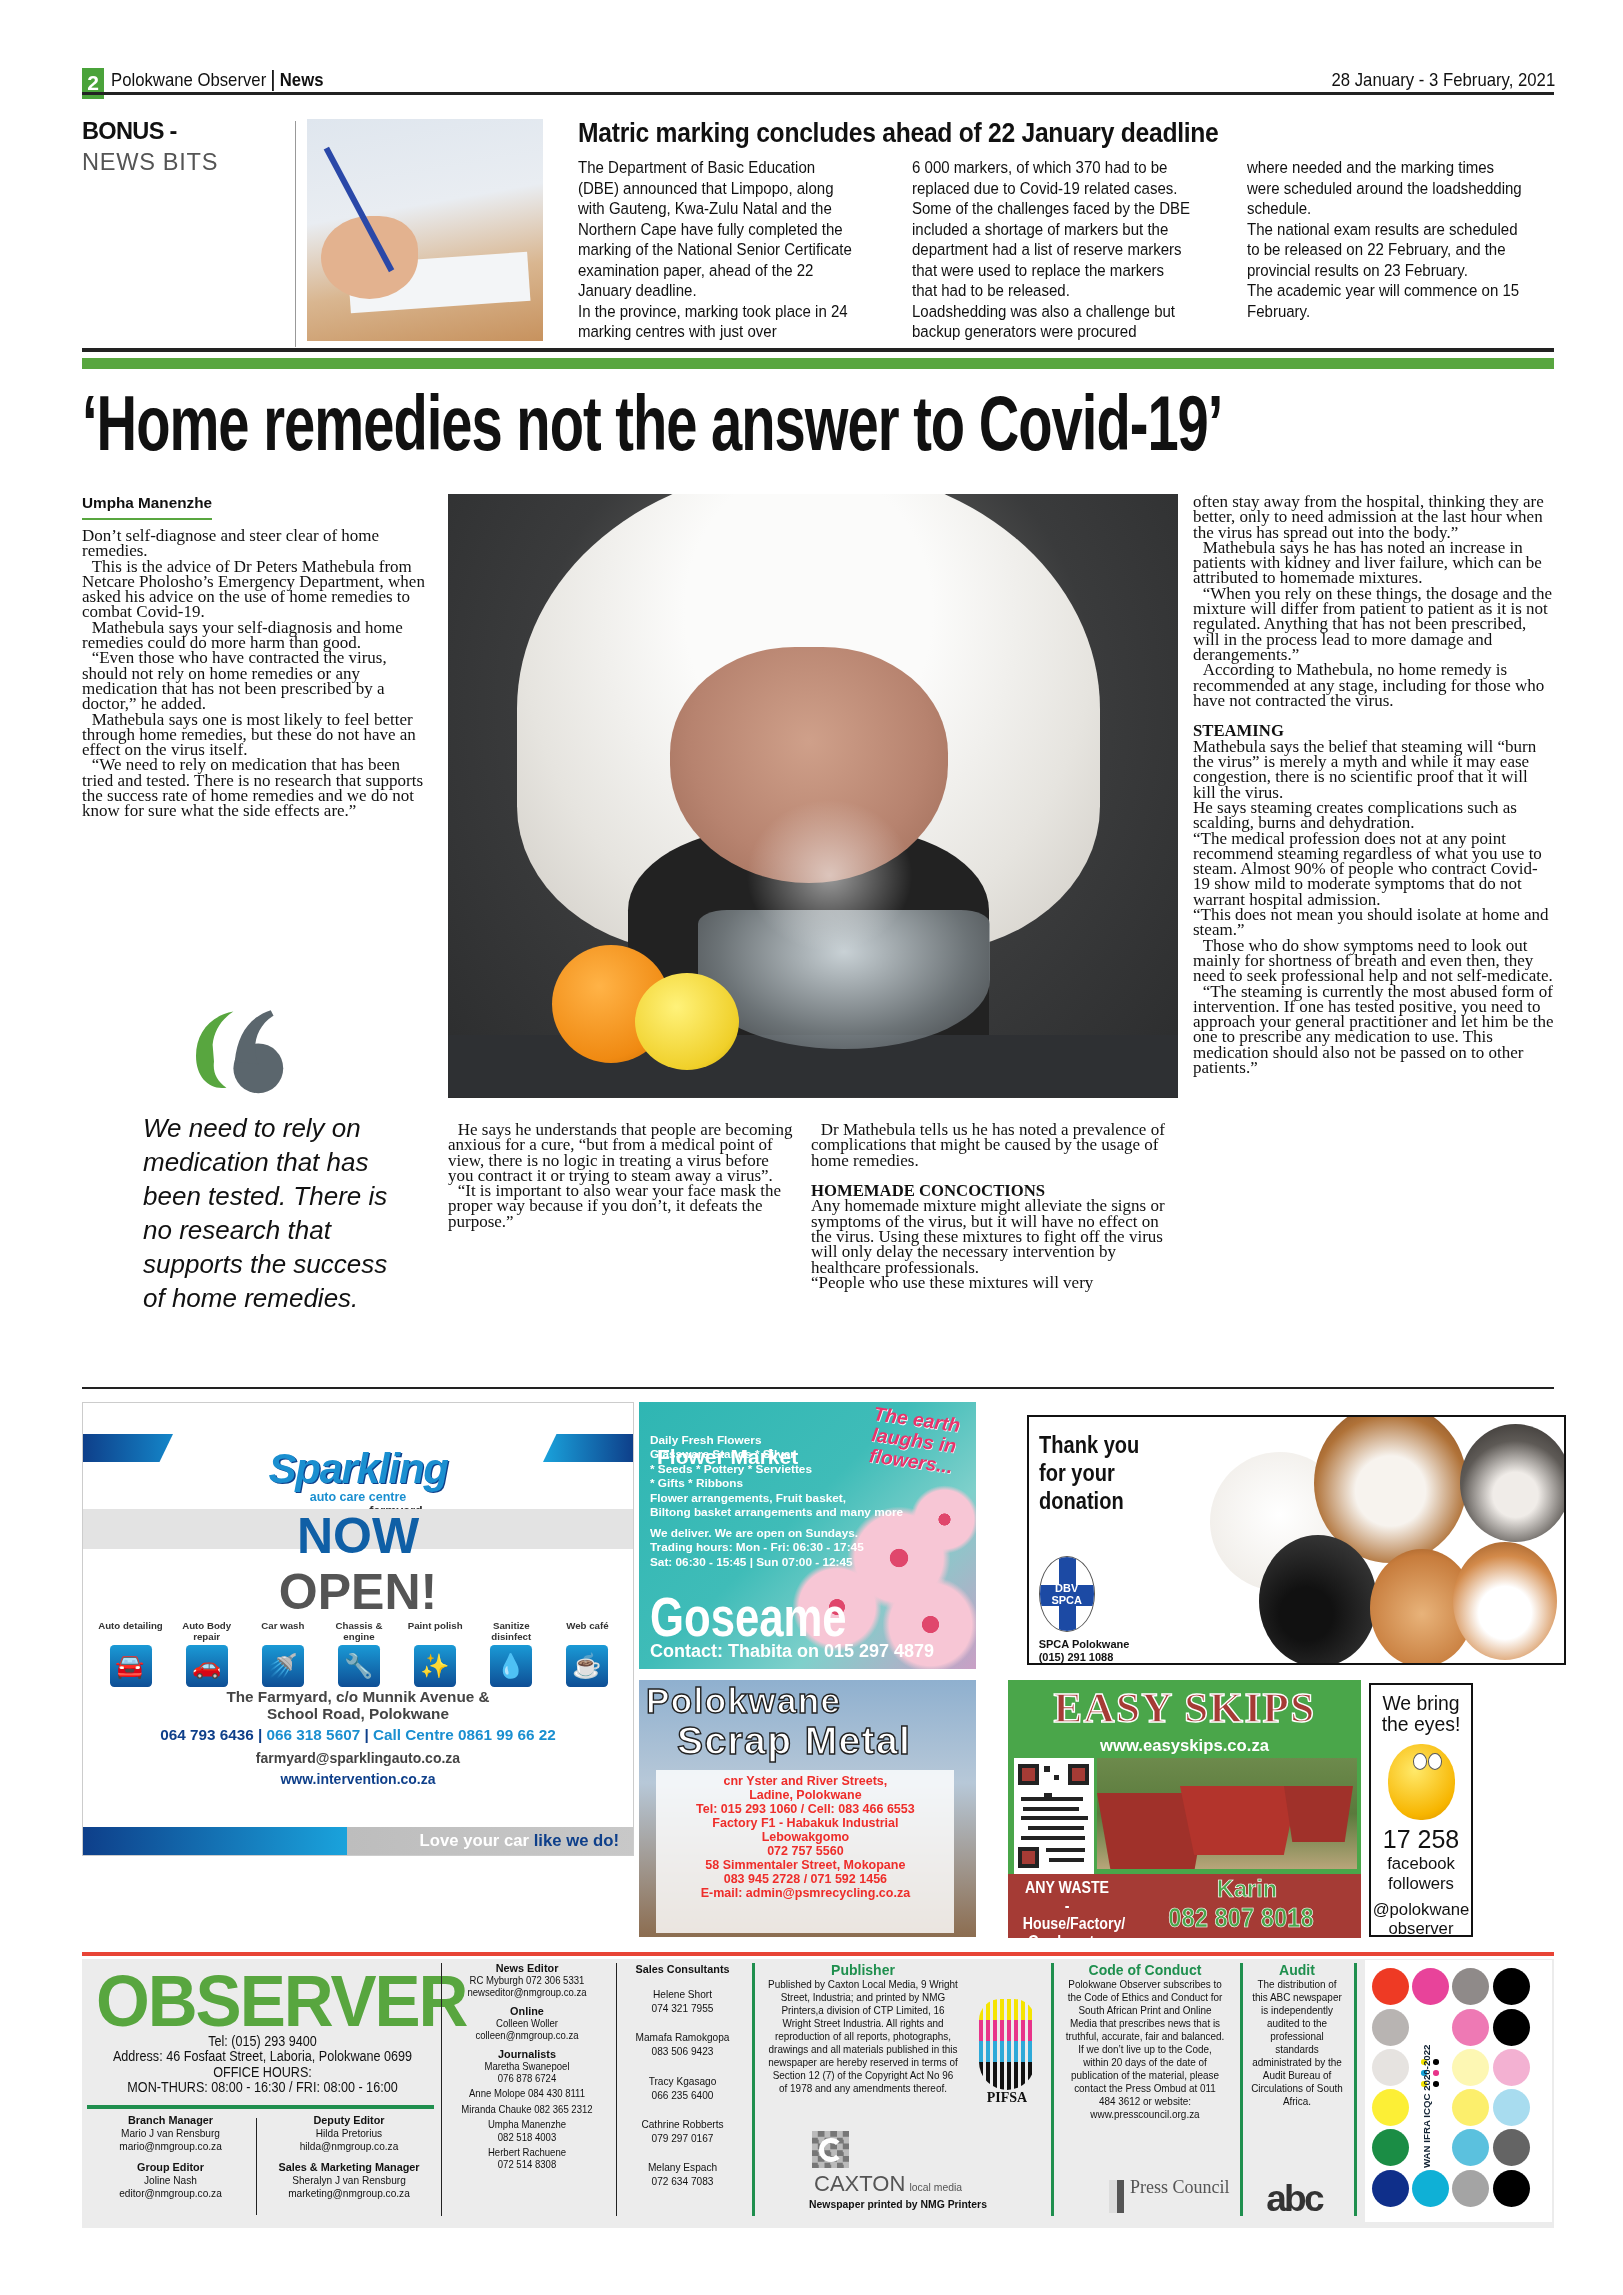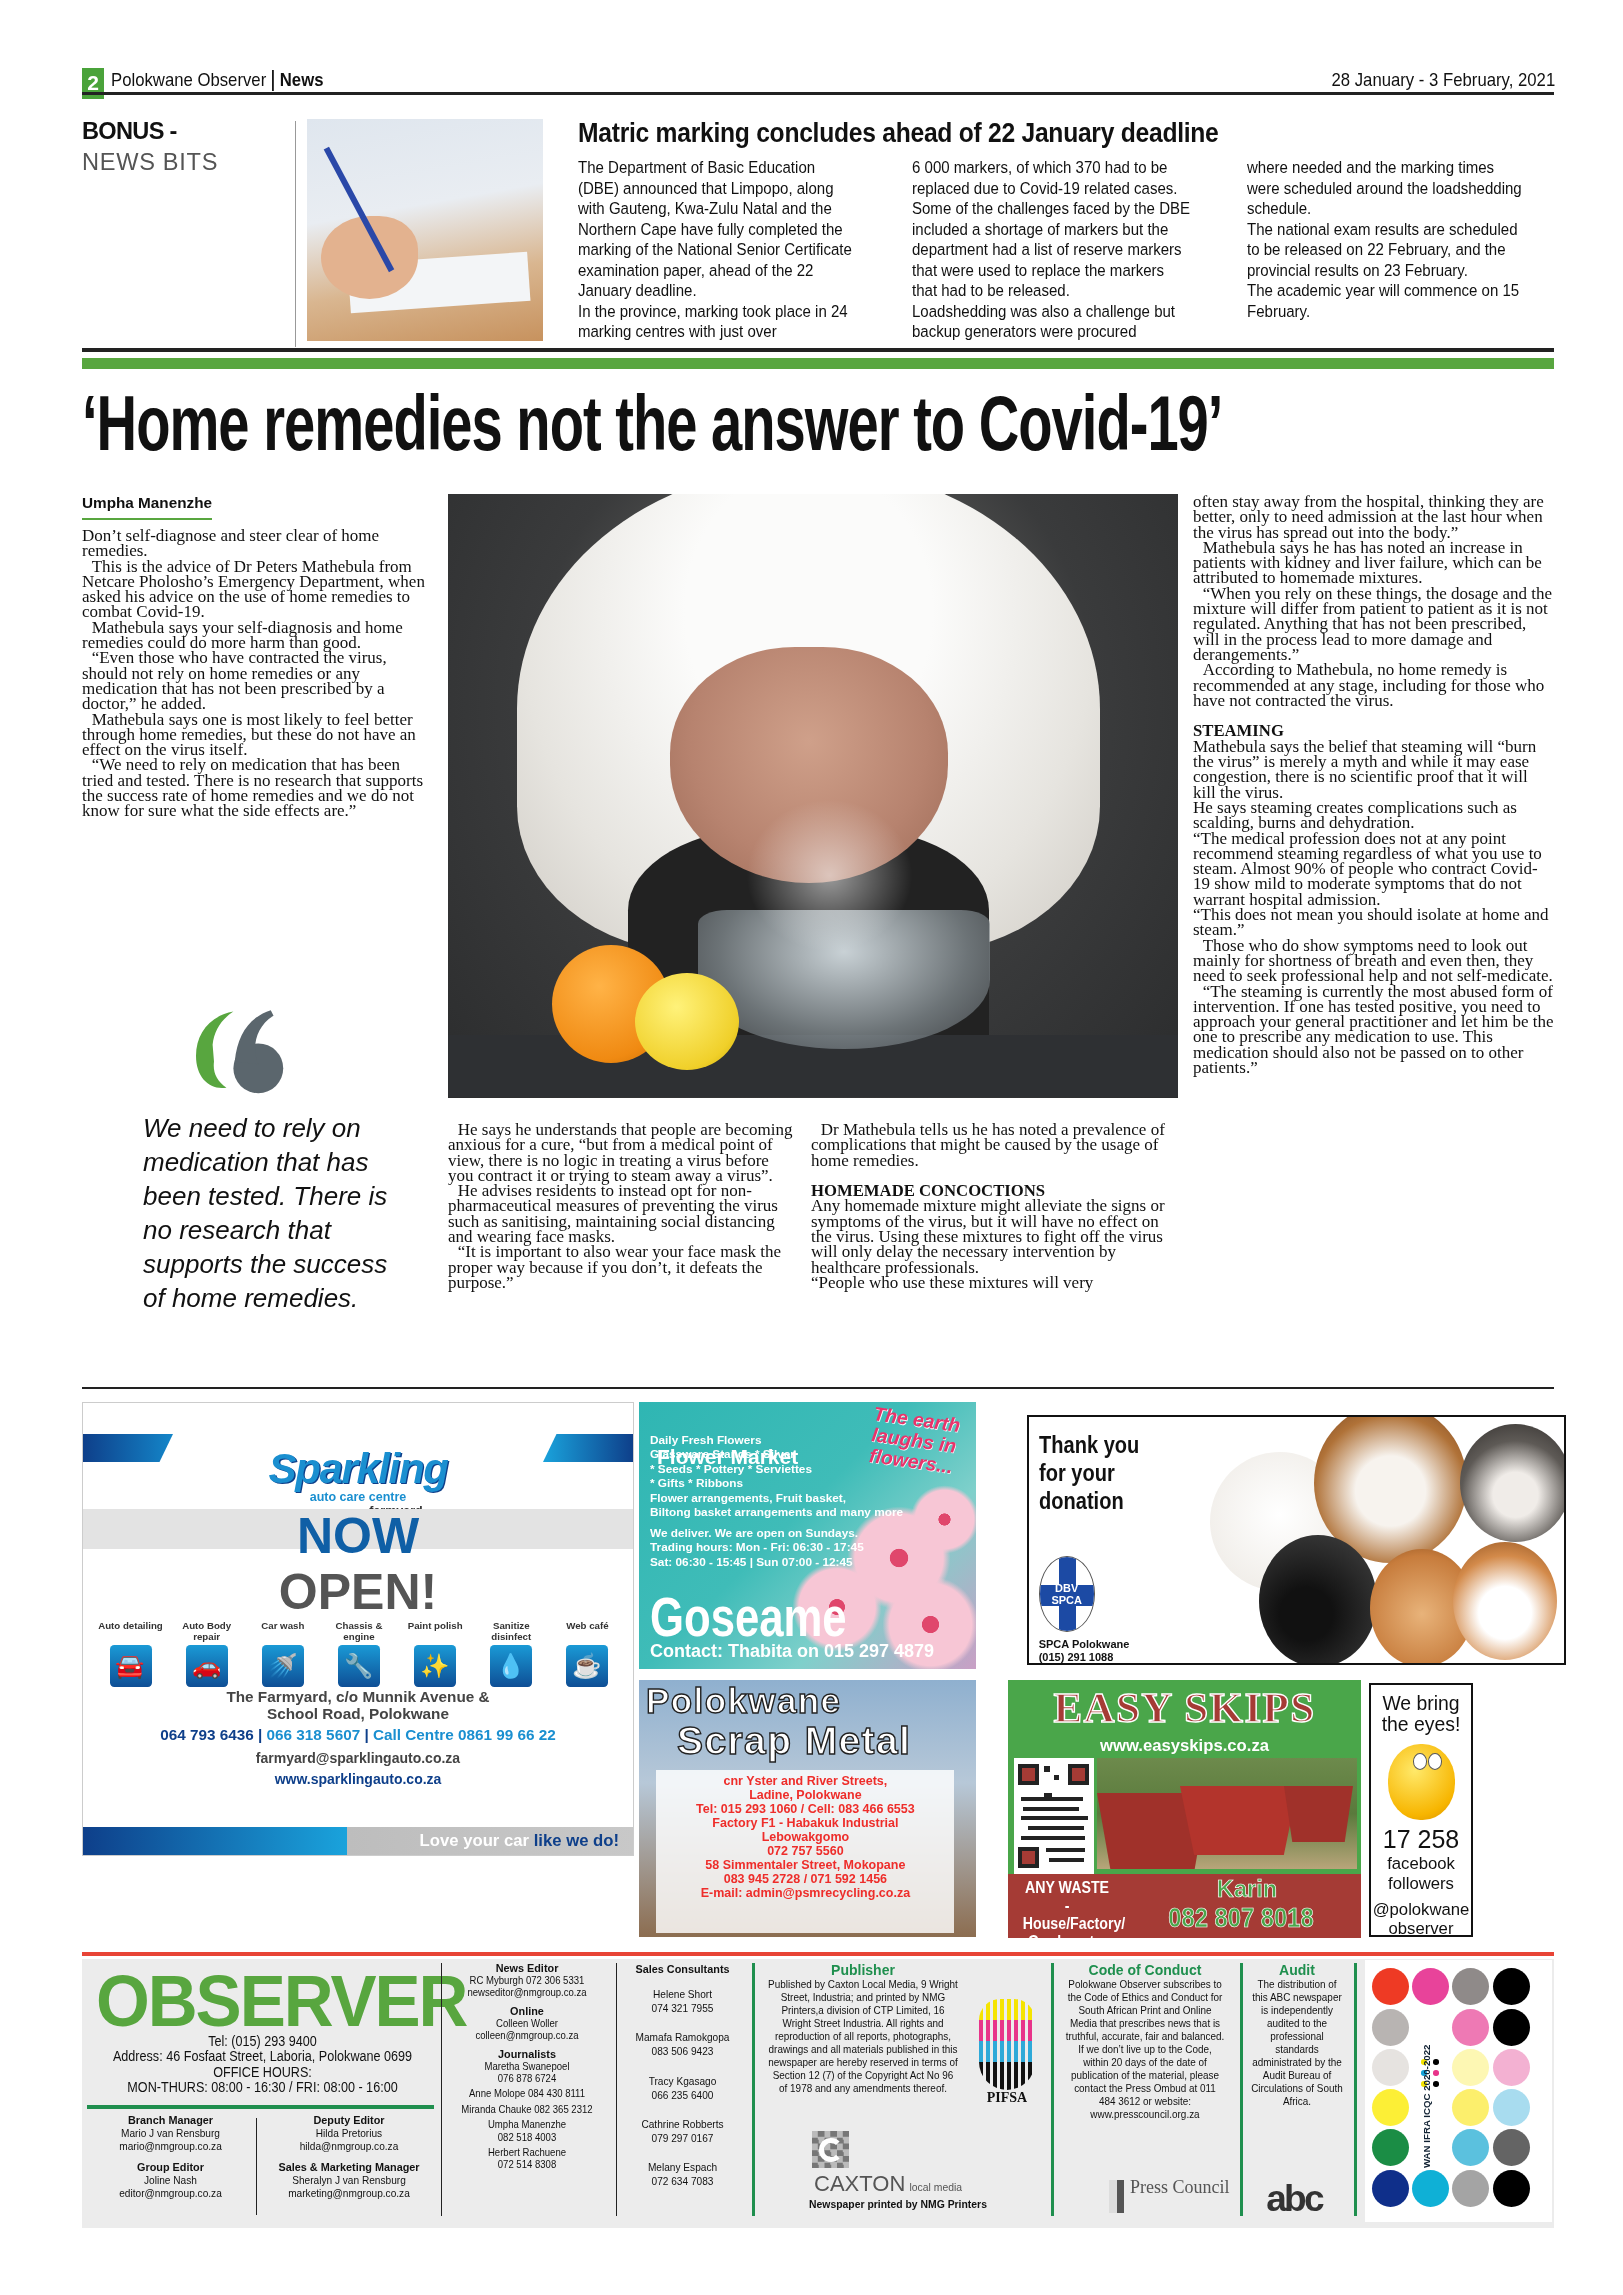--- a/index.html
+++ b/index.html
@@ -202,21 +202,20 @@
 
 <svg class="abs quote-mark" viewBox="0 0 150 130">
   <path d="M64 8 C30 14 10 40 10 72 C10 104 30 122 54 118 C40 108 34 96 36 80 L34 56 C36 36 46 20 64 8 Z" fill="#58a63f"></path>
   <circle cx="100" cy="90" r="36" fill="#5b666d"></circle>
   <path d="M118 6 C88 16 70 40 66 80 L100 84 C90 60 96 30 122 14 Z" fill="#5b666d"></path>
 </svg>
 <div class="abs pullquote">We need to rely on medication that has been tested. There is no research that supports the success of home remedies.</div>
 
 <div class="abs serif col2">
   <p>He says he understands that people are becoming anxious for a cure, “but from a medical point of view, there is no logic in treating a virus before you contract it or trying to steam away a virus”.</p>
-  <p>He advises residents to instead opt for non-pharmaceutical measures of preventing the virus such as sanitising, maintaining social distancing and wearing face masks.</p>
   <p>“It is important to also wear your face mask the proper way because if you don’t, it defeats the purpose.”</p>
 </div>
 
 <div class="abs serif col3">
   <p>Dr Mathebula tells us he has noted a prevalence of complications that might be caused by the usage of home remedies.</p>
   <h4>HOMEMADE CONCOCTIONS</h4>
   <p class="noind">Any homemade mixture might alleviate the signs or symptoms of the virus, but it will have no effect on the virus. Using these mixtures to fight off the virus will only delay the necessary intervention by healthcare professionals.</p>
   <p class="noind">“People who use these mixtures will very</p>
 </div>
 
@@ -273,21 +272,21 @@
     <div class="svc">
         <div class="lbl">Web café</div>
         <div class="tile">☕</div>
       </div>
   </div>
   <div class="abs spark-addr" style="top:286px;padding:0 125px">The Farmyard, c/o Munnik Avenue &amp; School Road, Polokwane</div>
   <div class="abs spark-phones" style="top:323px">
     <span>064 793 6436</span> | <span class="c">066 318 5607</span> | <span class="c">Call Centre 0861 99 66 22</span>
   </div>
   <div class="abs spark-email" style="top:347px">farmyard@sparklingauto.co.za</div>
-  <div class="abs spark-web" style="top:368px">www.sparklingauto.co.za</div>
+  <div class="abs spark-web" style="top:368px">www.intervention.co.za</div>
   <div class="abs spark-band"></div>
   <div class="abs spark-tag"><span style="color:#fff">Love your car</span> <span>like we do!</span></div>
 </div>
 
 <div class="abs ad-flower">
   <div class="blossom" style="left:208px;top:104px;width:104px;height:104px"></div>
   <div class="blossom" style="left:153px;top:160px;width:90px;height:90px"></div>
   <div class="blossom" style="left:243px;top:174px;width:97px;height:97px"></div>
   <div class="blossom" style="left:271px;top:83px;width:69px;height:69px"></div>
   <div class="abs fl-title">Flower Market</div>

